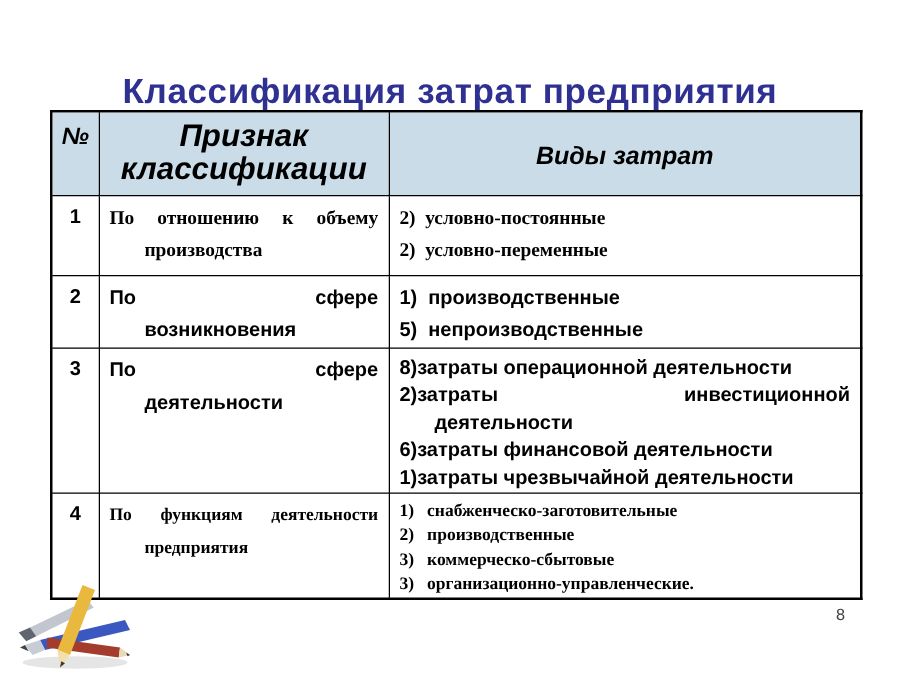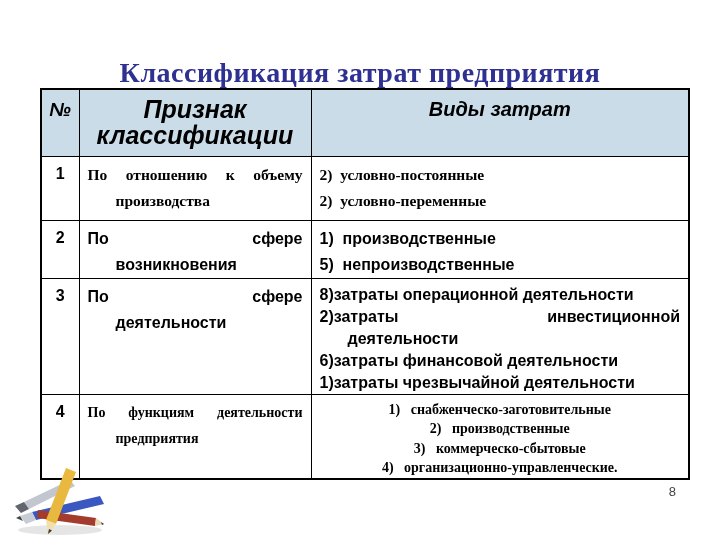--- a/index.html
+++ b/index.html
@@ -6,21 +6,21 @@
   body {
     width:720px; height:540px; position:relative; overflow:hidden;
     background:#ffffff;
     font-family:"Liberation Sans", sans-serif;
   }
 
   
   .slide-title {
     position:absolute; top:38px; left:0; right:0;
     text-align:center;
-    font-family:Liberation Serif, serif;
+    font-family:Liberation Sans, sans-serif;
     font-weight:bold;
     font-size:28px;
     letter-spacing:0.5px;
     color:#2f3192;
   }
 
   
   table.cost-table {
     position:absolute; left:40px; top:88px;
     width:648px;
@@ -33,42 +33,42 @@
 
   thead tr { height:67px; }
   thead th {
     background:#cadce8;
     font-weight:bold; font-style:italic;
     font-family:"Liberation Sans", sans-serif;
     vertical-align:top;
   }
   th.num-h   { font-size:19px; text-align:center; padding-top:9px; }
   th.attr-h  { font-size:25px; text-align:center; padding-top:6px; line-height:32px; }
-  th.types-h { font-size:20px; text-align:center; padding-top:8px; }
+  th.types-h { font-size:20px; text-align:center; padding-top:24px; }
 
   tbody tr { font-weight:bold; }
   tbody tr.serif { font-family:"Liberation Serif", serif; font-size:15.5px; }
   tbody tr.sans  { font-family:"Liberation Sans", sans-serif; font-size:16px; }
   tbody tr:nth-child(1) { height:64px; }
   tbody tr:nth-child(2) { height:52px; }
   tbody tr:nth-child(3) { height:111px; }
   tbody tr:nth-child(4) { height:80px; font-size:14px; }
 
   tbody td { padding:5px 8px 0 8px; background:#fff; }
   td.num-cell {
     font-family:"Liberation Sans", sans-serif;
     font-size:16px; text-align:center; padding:8px 0 0 0;
   }
 
   .line { display:block; line-height:26px; }
   .line.plain   { white-space:pre-wrap; }
   .line.justify { text-align:justify; text-align-last:justify; -moz-text-align-last:justify; }
   .line.indent  { padding-left:28px; }
   tbody tr:nth-child(3) td.types-cell .line { line-height:22px; }
-  tbody tr:nth-child(4) td.types-cell .line { line-height:19.5px;text-align:center; }
+  tbody tr:nth-child(4) td.types-cell .line { line-height:19.5px; }
 
   
   .page-number {
     position:absolute; right:44px; top:484px;
     font-family:"Liberation Sans", sans-serif;
     font-size:13px; color:#444;
   }
   .logo-wrap { position:absolute; left:12px; top:466px; width:100px; height:72px; }
 </style>
 </head>
@@ -132,21 +132,21 @@
       <tr class="serif">
         <td class="num-cell">4</td>
         <td class="attr-cell">
           <div class="line justify">По функциям деятельности</div>
           <div class="line indent">предприятия</div>
         </td>
         <td class="types-cell">
           <div class="line plain">1)   снабженческо-заготовительные</div>
           <div class="line plain">2)   производственные</div>
           <div class="line plain">3)   коммерческо-сбытовые</div>
-          <div class="line plain">4)   организационно-управленческие.</div>
+          <div class="line plain">3)   организационно-управленческие.</div>
         </td>
       </tr>
     </tbody>
 </table>
 
 <div class="page-number">8</div>
 
 <div class="logo-wrap">
   <svg viewBox="0 0 100 72" width="100" height="72" aria-hidden="true">
     <ellipse cx="48" cy="64" rx="42" ry="5" fill="#000" opacity="0.10"></ellipse>

